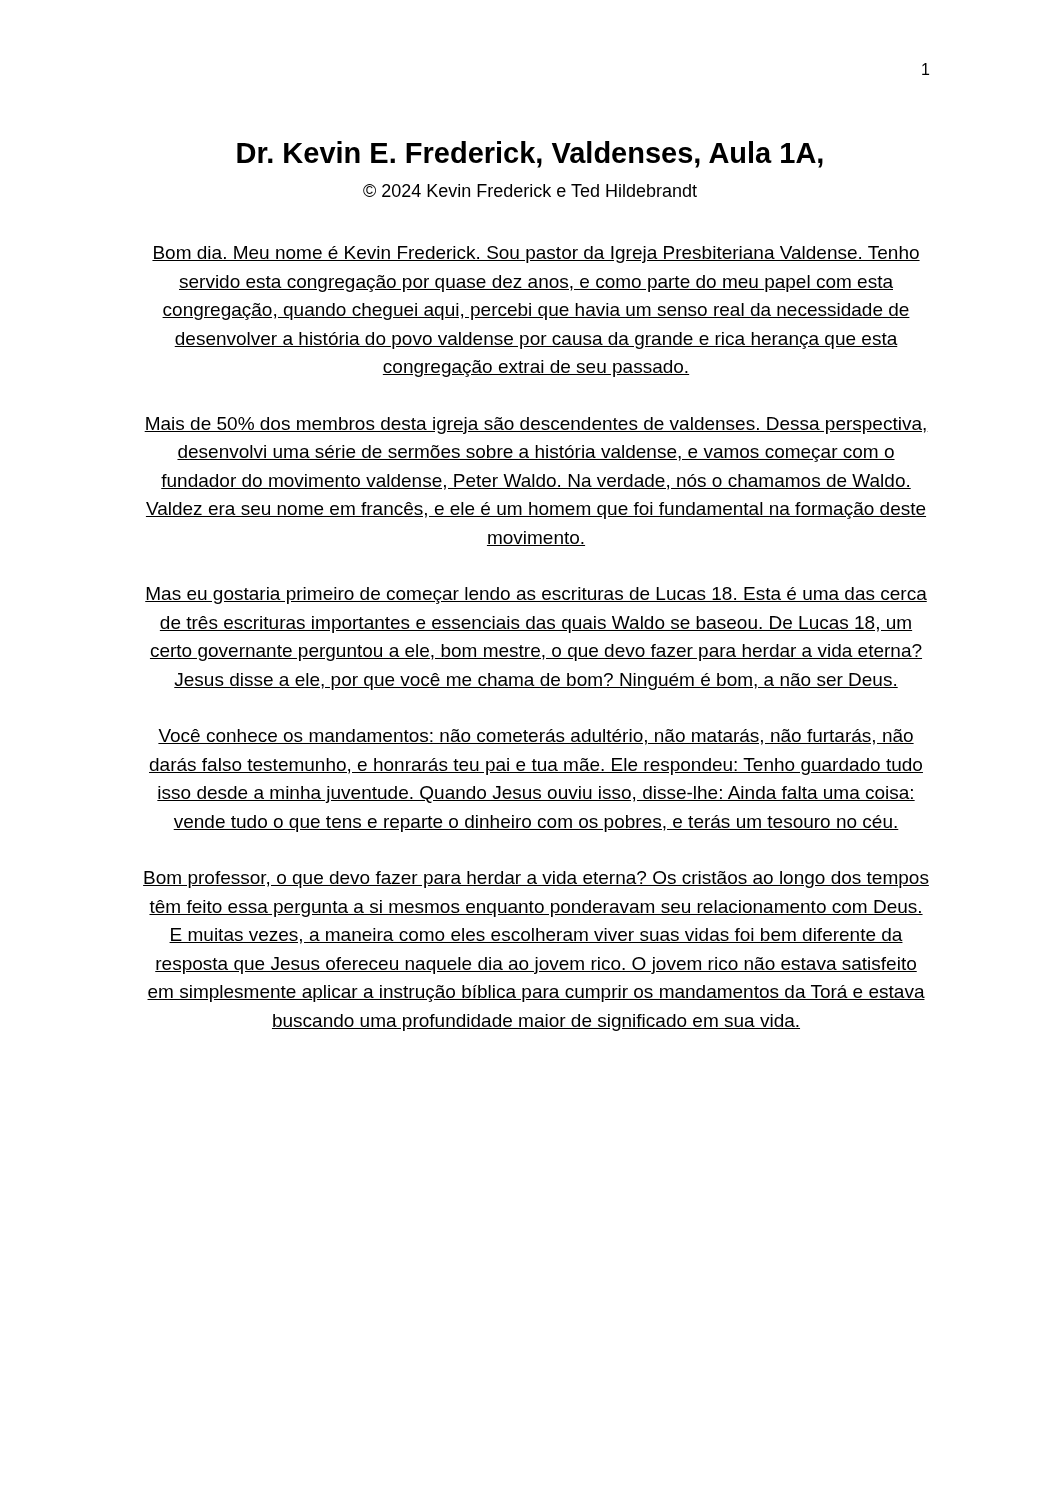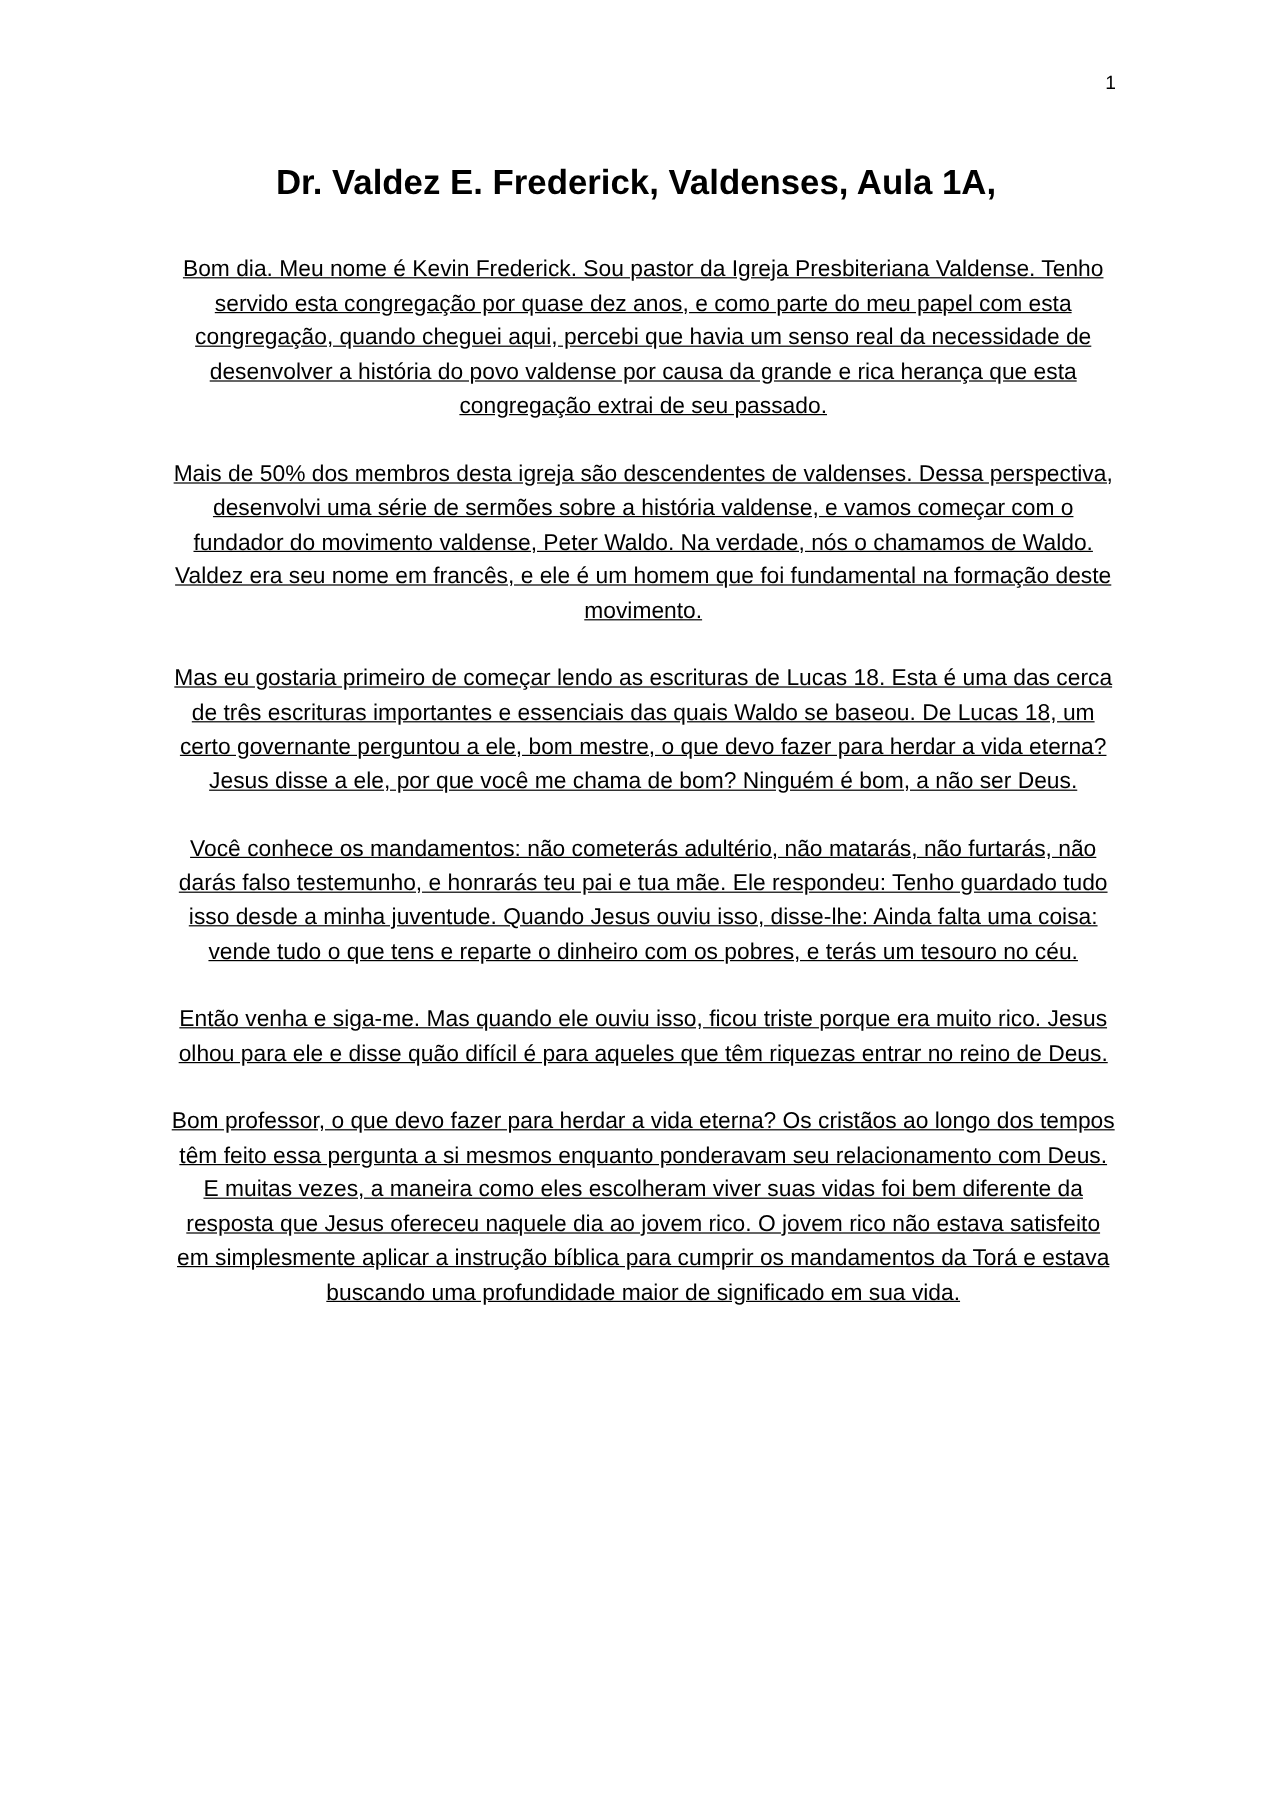--- a/index.html
+++ b/index.html
@@ -54,28 +54,28 @@
 </head>
 <body>
 
 <div class="page">
 
   <div class="page-number">1</div>
 
   <div class="content">
 
     <h1 class="title">
-      <span>Dr. Valdez E. Frederick, Valdenses, Aula 1A,</span><br>
+      <span>Dr. Kevin E. Frederick, Valdenses, Aula 1A,</span><br>
     </h1>
 
+    <div class="copyright">© 2024 Kevin Frederick e Ted Hildebrandt</div>
 
     <div class="body-text">
       <p>Bom dia. Meu nome é Kevin Frederick. Sou pastor da Igreja Presbiteriana Valdense. Tenho servido esta congregação por quase dez anos, e como parte do meu papel com esta congregação, quando cheguei aqui, percebi que havia um senso real da necessidade de desenvolver a história do povo valdense por causa da grande e rica herança que esta congregação extrai de seu passado.</p>
       <p>Mais de 50% dos membros desta igreja são descendentes de valdenses. Dessa perspectiva, desenvolvi uma série de sermões sobre a história valdense, e vamos começar com o fundador do movimento valdense, Peter Waldo. Na verdade, nós o chamamos de Waldo. Valdez era seu nome em francês, e ele é um homem que foi fundamental na formação deste movimento.</p>
       <p>Mas eu gostaria primeiro de começar lendo as escrituras de Lucas 18. Esta é uma das cerca de três escrituras importantes e essenciais das quais Waldo se baseou. De Lucas 18, um certo governante perguntou a ele, bom mestre, o que devo fazer para herdar a vida eterna? Jesus disse a ele, por que você me chama de bom? Ninguém é bom, a não ser Deus.</p>
       <p>Você conhece os mandamentos: não cometerás adultério, não matarás, não furtarás, não darás falso testemunho, e honrarás teu pai e tua mãe. Ele respondeu: Tenho guardado tudo isso desde a minha juventude. Quando Jesus ouviu isso, disse-lhe: Ainda falta uma coisa: vende tudo o que tens e reparte o dinheiro com os pobres, e terás um tesouro no céu.</p>
-      <p>Então venha e siga-me. Mas quando ele ouviu isso, ficou triste porque era muito rico. Jesus olhou para ele e disse quão difícil é para aqueles que têm riquezas entrar no reino de Deus.</p>
       <p>Bom professor, o que devo fazer para herdar a vida eterna? Os cristãos ao longo dos tempos têm feito essa pergunta a si mesmos enquanto ponderavam seu relacionamento com Deus. E muitas vezes, a maneira como eles escolheram viver suas vidas foi bem diferente da resposta que Jesus ofereceu naquele dia ao jovem rico. O jovem rico não estava satisfeito em simplesmente aplicar a instrução bíblica para cumprir os mandamentos da Torá e estava buscando uma profundidade maior de significado em sua vida.</p>
     </div>
 
   </div>
 
 </div>
 
 </body></html>

